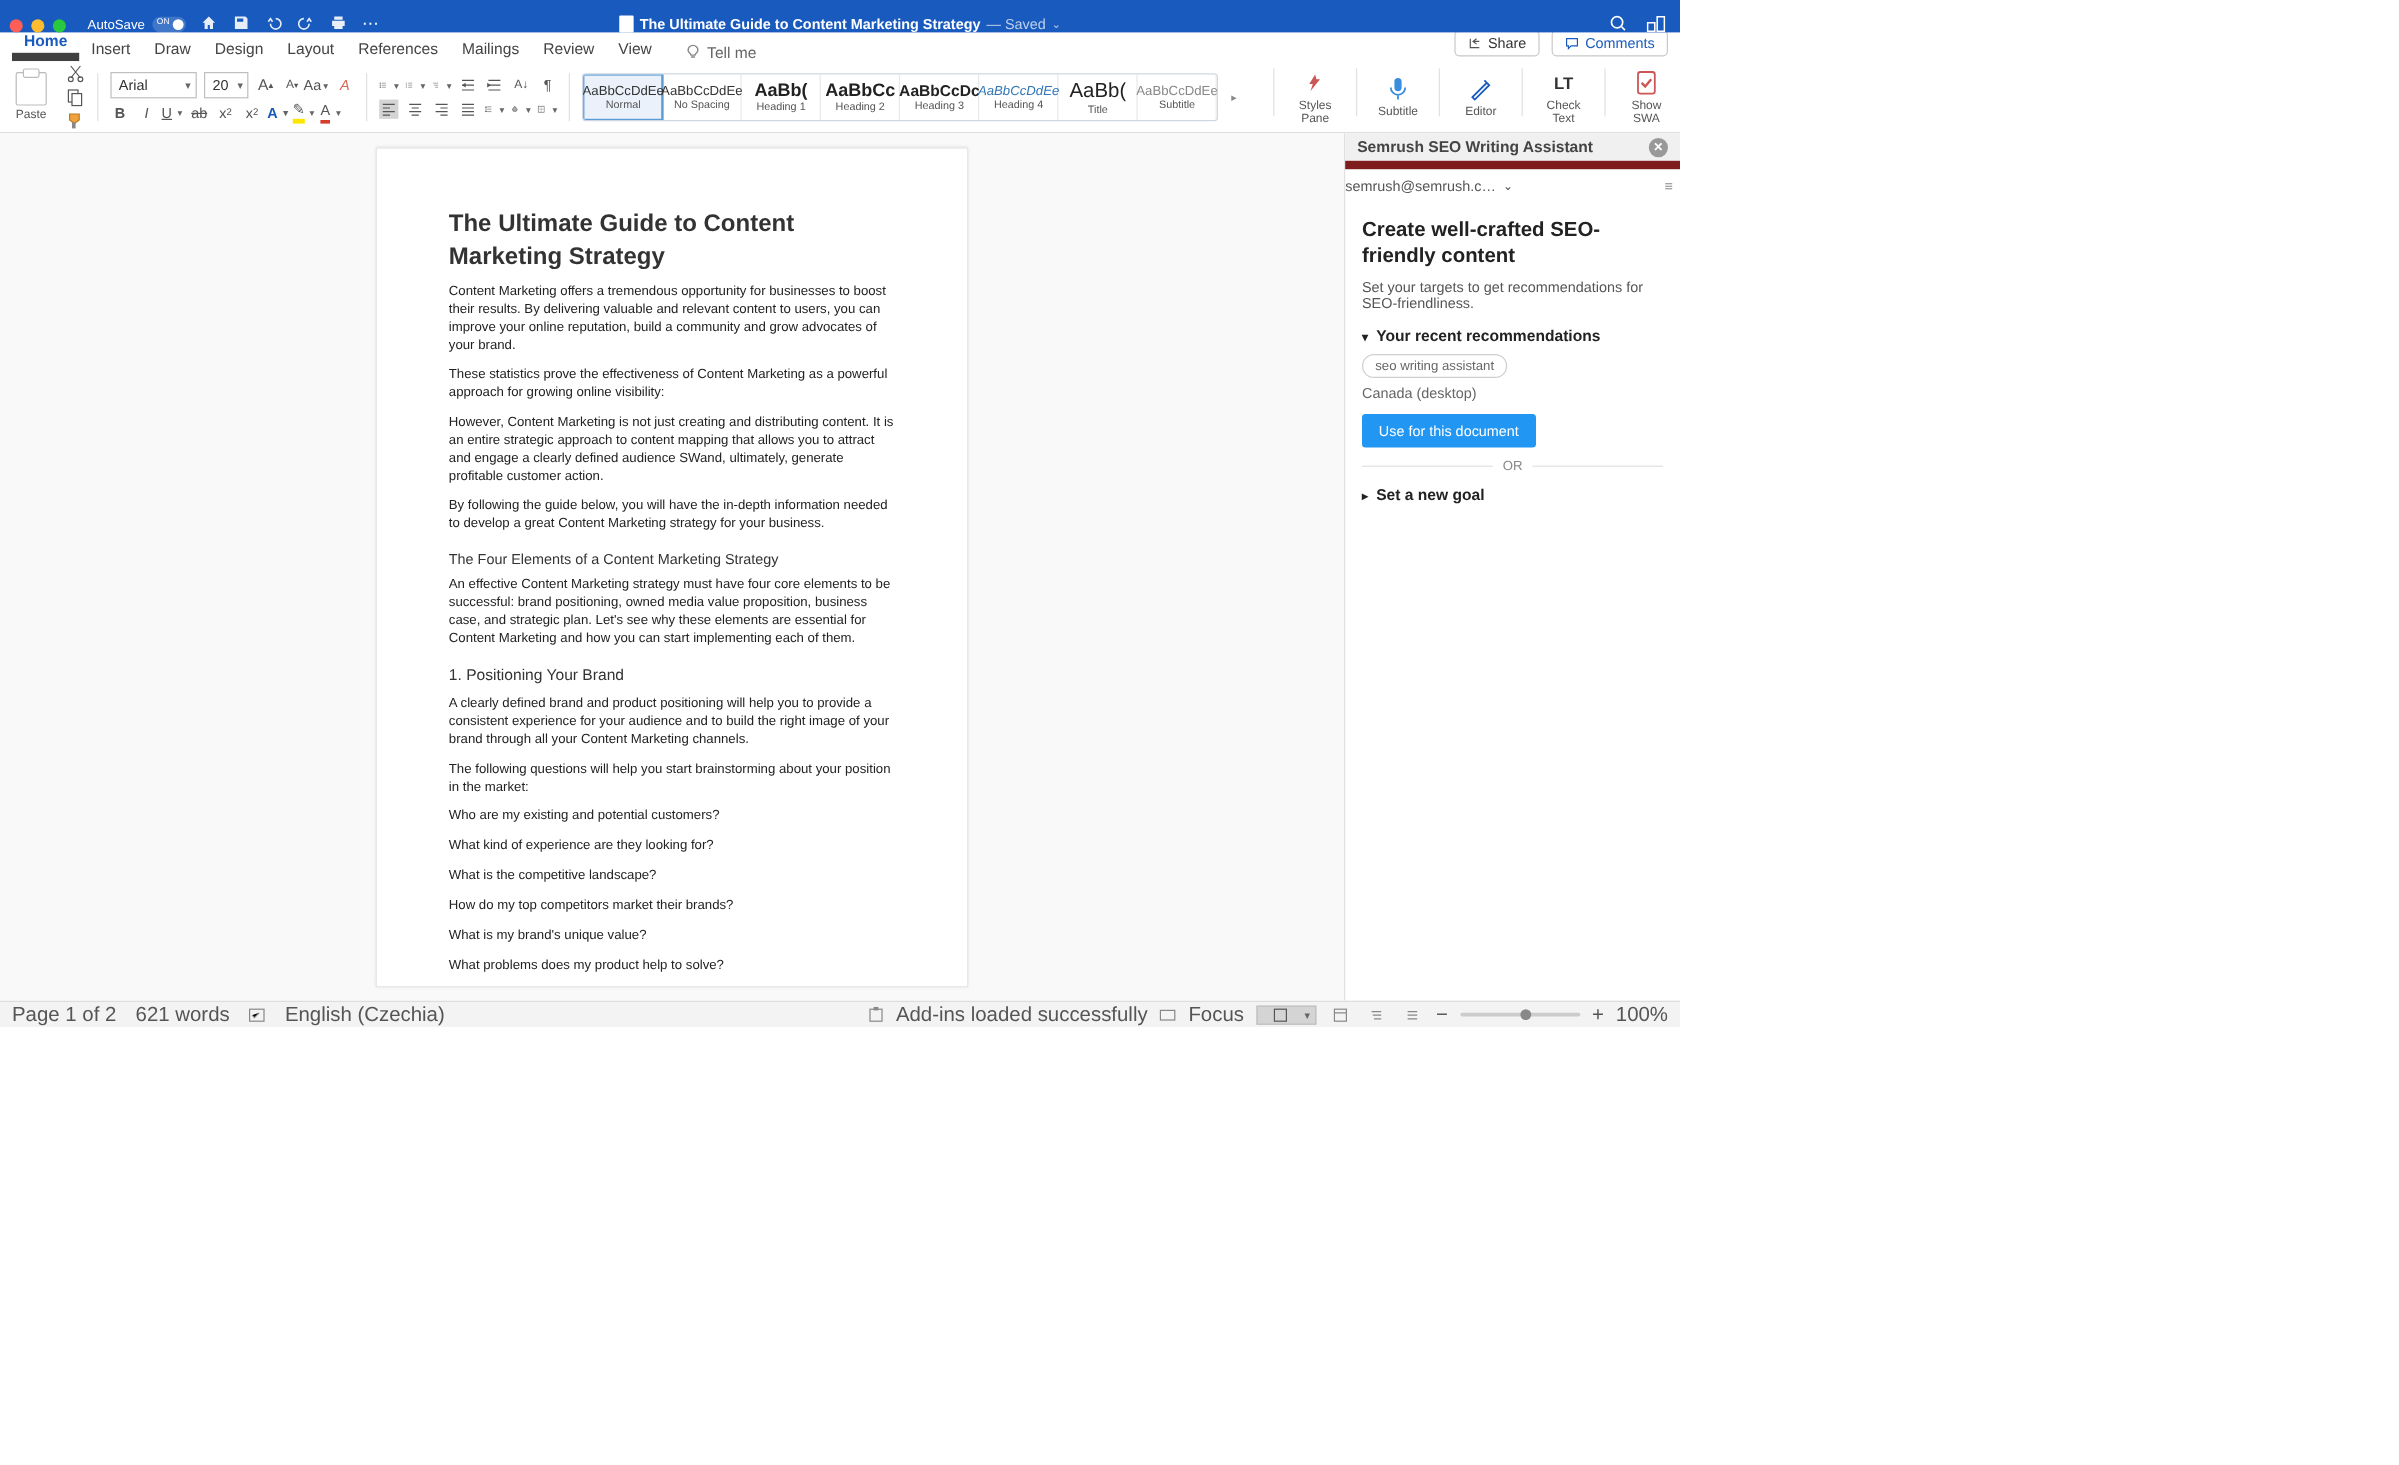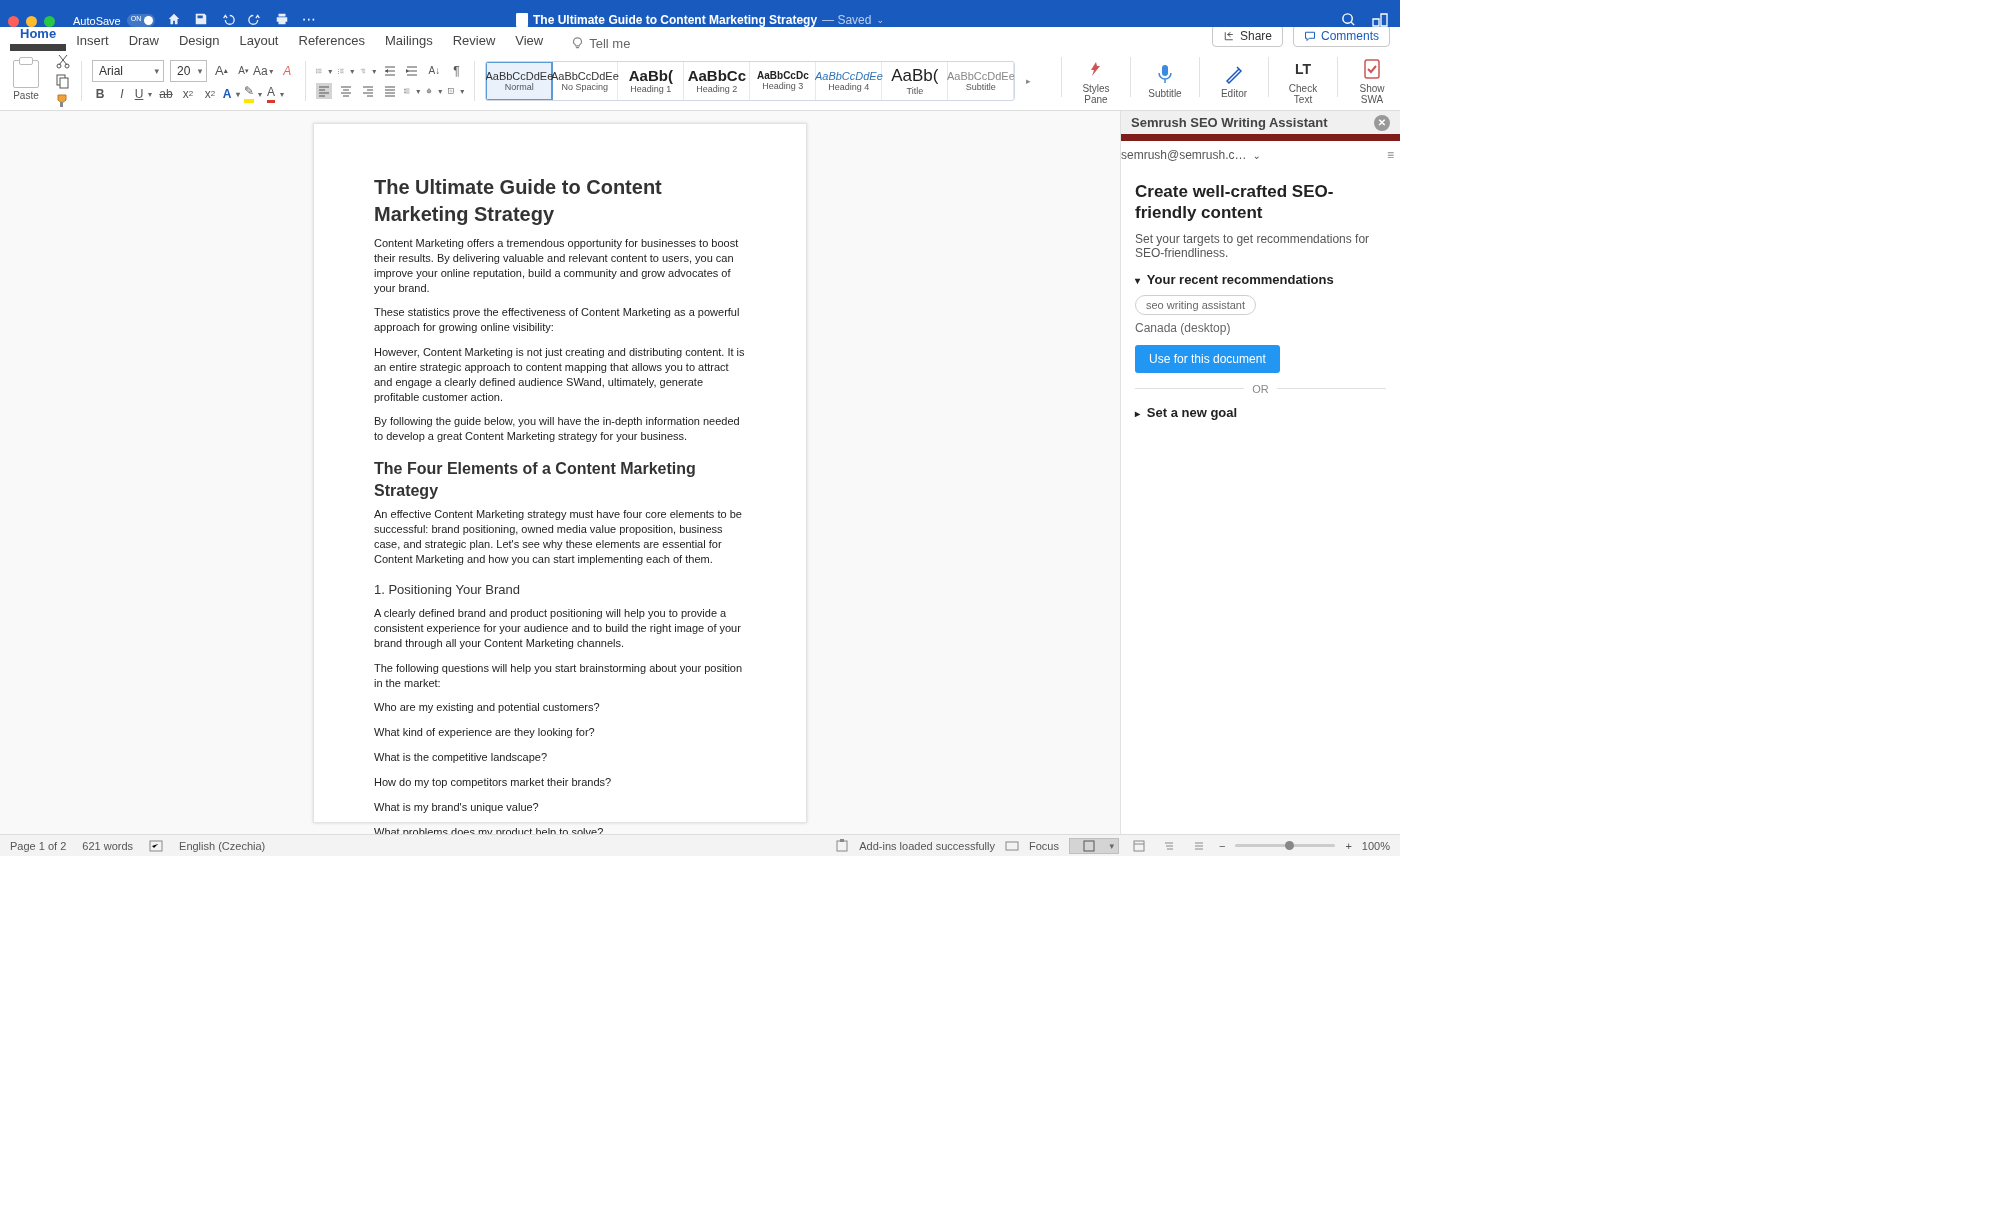--- a/index.html
+++ b/index.html
@@ -56,41 +56,41 @@
   .gstyle.title .prev{font-size:17px;color:#222}
   .gstyle.h3 .prev{color:#2e74b5;font-style:italic;font-size:11px}
   .rightcmds{display:flex;gap:8px;margin-left:auto;}
   .rcmd{display:flex;flex-direction:column;align-items:center;justify-content:center;width:44px;font-size:10px;color:#555;gap:2px;}
   .rcmd .ri{height:24px;display:flex;align-items:center;}
   
   .workarea{flex:1;display:flex;background:#f9f9f9;overflow:hidden;}
   .canvas{flex:1;display:flex;justify-content:center;overflow:auto;}
   .page{width:494px;min-height:700px;background:#fff;box-shadow:0 0 3px rgba(0,0,0,.15);border:1px solid #e3e3e3;margin:12px 0;padding:50px 60px;font-size:11px;line-height:1.35;}
   .page h1{font-size:20px;font-weight:700;margin-bottom:8px;}
-  .page h2{font-size:16px;font-weight:700;margin:14px 0 6px 0;}
+  .page h2{font-size:12px;font-weight:400;margin:14px 0 6px 0;}
   .page h3{font-size:13px;font-weight:400;margin:14px 0 8px 0;}
   .page p{margin-bottom:10px;color:#222;}
   
   .pane{width:280px;background:#fff;border-left:1px solid #e1e1e1;display:flex;flex-direction:column;}
   .panehdr{height:30px;background:#f0f0f0;display:flex;align-items:center;padding:0 10px;font-size:13px;font-weight:600;color:#444;border-bottom:7px solid #7f1d1d;}
   .panehdr .closex{margin-left:auto;width:16px;height:16px;border-radius:50%;background:#999;color:#fff;display:flex;align-items:center;justify-content:center;font-size:10px;}
   .paneacct{display:flex;align-items:center;justify-content:center;height:28px;font-size:12px;color:#555;gap:6px;}
   .panebody{padding:12px 14px;}
   .panebody h3{font-size:17px;font-weight:700;line-height:1.25;margin-bottom:8px;color:#222;}
   .panebody p{font-size:12px;color:#555;margin-bottom:12px;}
   .accordion{font-size:13px;font-weight:600;color:#222;margin:8px 0;cursor:pointer;}
   .accordion::before{content:"▾ ";font-size:10px;margin-right:4px;}
   .accordion.closed::before{content:"▸ "}
   .chip{display:inline-block;border:1px solid #cfcfcf;border-radius:12px;padding:3px 10px;font-size:11px;color:#666;margin-bottom:6px;}
   .sub{font-size:12px;color:#666;margin-bottom:10px;}
   .bluebtn{background:#2196f3;color:#fff;border:none;border-radius:3px;padding:7px 14px;font-size:12px;}
   .or{display:flex;align-items:center;gap:8px;font-size:11px;color:#888;margin:10px 0;}
   .or::before,.or::after{content:"";flex:1;height:1px;background:#e0e0e0;}
   
-  .status{height:22px;background:#f3f3f3;border-top:1px solid #ddd;display:flex;align-items:center;font-size:11px;color:#555;padding:0 10px;gap:16px;}
+  .status{height:22px;background:#f3f3f3;border-top:1px solid #ddd;display:flex;align-items:center;font-size:17px;color:#555;padding:0 10px;gap:16px;}
   .status .right{margin-left:auto;display:flex;align-items:center;gap:10px;}
   .viewbtn{width:20px;height:16px;display:flex;align-items:center;justify-content:center;color:#666;}
   .viewbtn.sel{background:#d4d4d4}
   .slider{width:100px;height:3px;background:#ccc;position:relative;border-radius:2px;}
   .slider .thumb{position:absolute;left:50%;top:-3px;width:9px;height:9px;background:#888;border-radius:50%;}
   svg{display:block}
 </style>
 </head>
 <body>
 
@@ -356,21 +356,21 @@
           </div>
         <div class="gstyle h">
             <span class="prev">AaBb(</span>
             <span>Heading 1</span>
           </div>
         <div class="gstyle h">
             <span class="prev">AaBbCc</span>
             <span>Heading 2</span>
           </div>
         <div class="gstyle h">
-            <span class="prev" style="font-size:10px">AaBbCcDc</span>
+            <span class="prev" style="font-size:13px">AaBbCcDc</span>
             <span>Heading 3</span>
           </div>
         <div class="gstyle h3">
             <span class="prev">AaBbCcDdEe</span>
             <span>Heading 4</span>
           </div>
         <div class="gstyle title">
             <span class="prev">AaBb(</span>
             <span>Title</span>
           </div>

